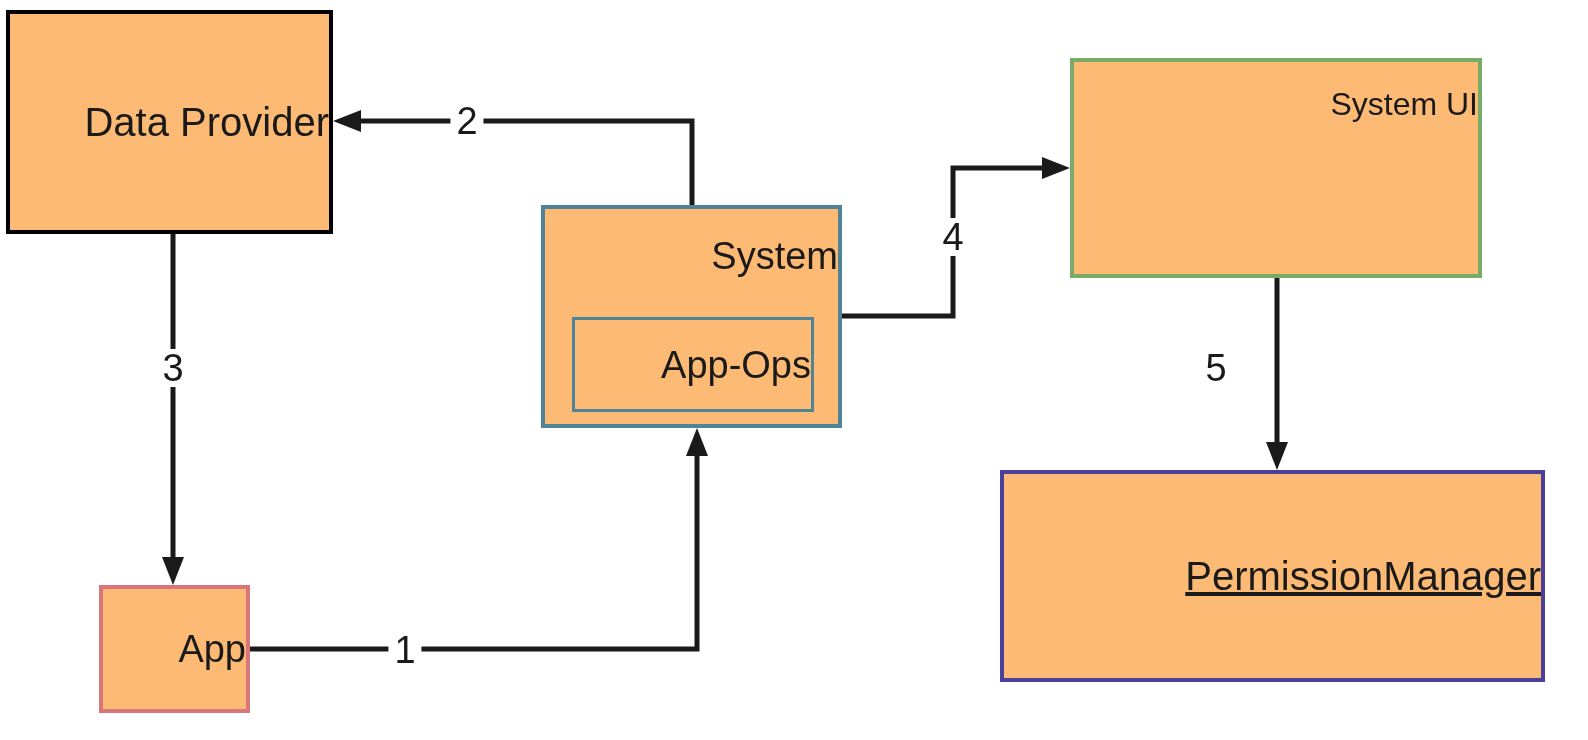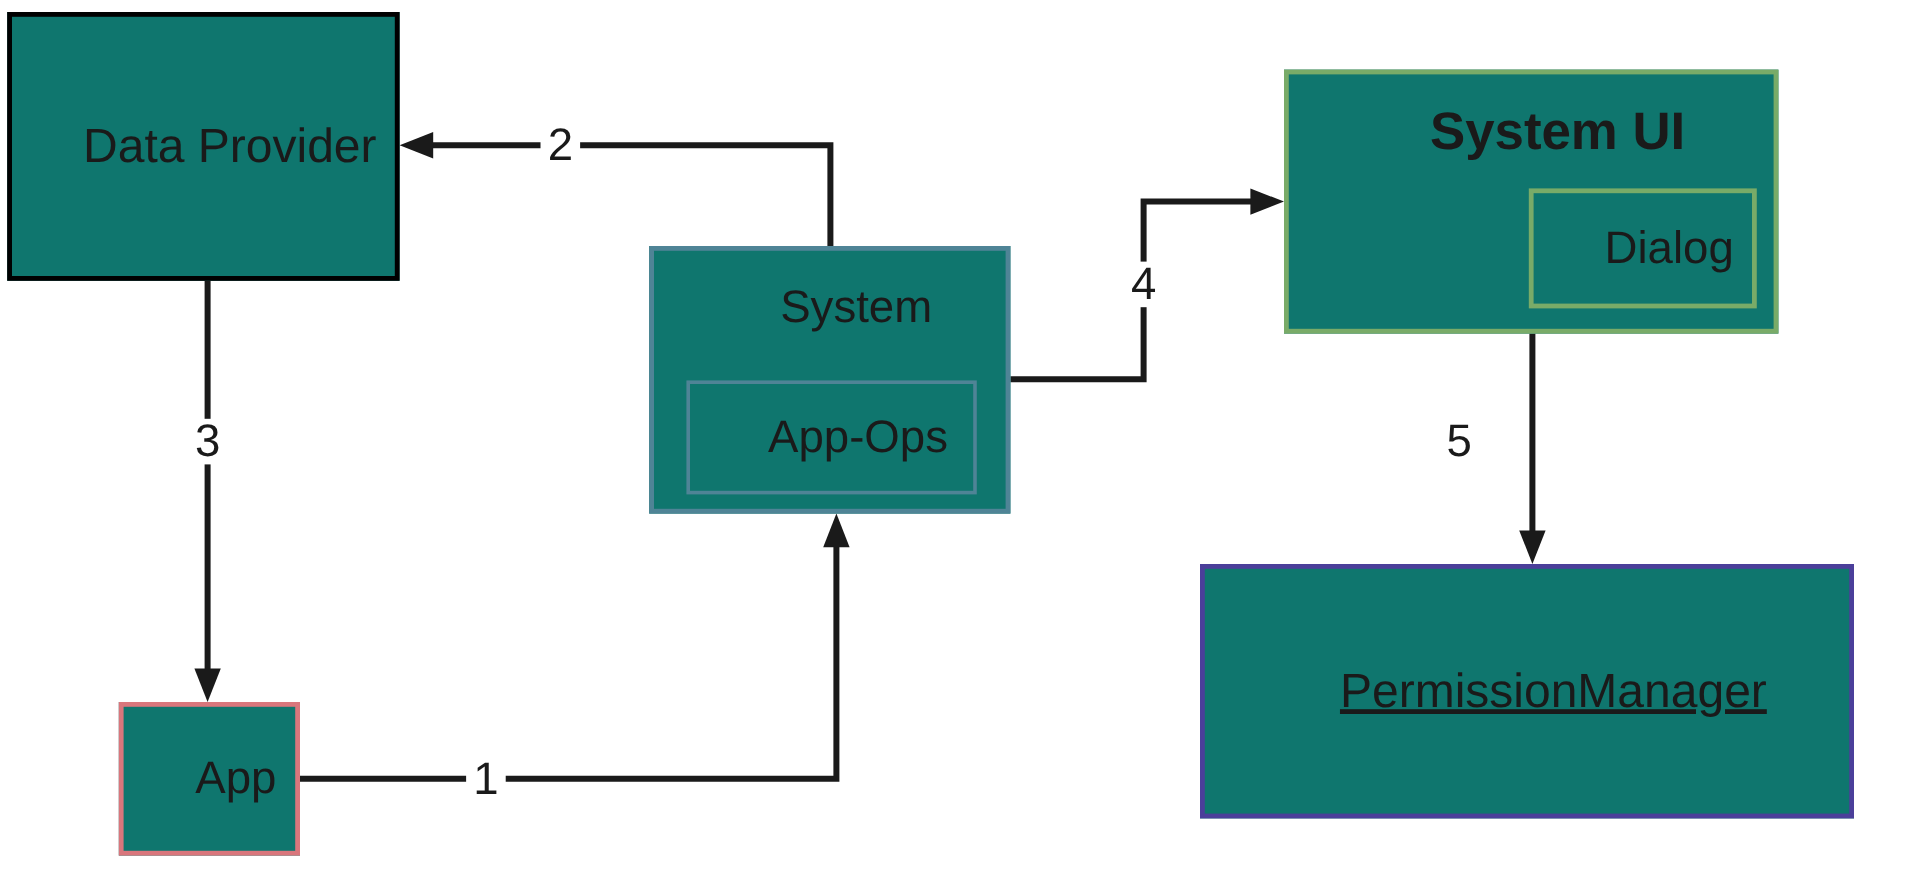--- a/index.html
+++ b/index.html
@@ -13,23 +13,23 @@
   #canvas {
     position: relative;
     width: 1588px;
     height: 740px;
     background: #ffffff;
     overflow: hidden;
   }
   .node {
     position: absolute;
     box-sizing: border-box;
-    background: #0f766e;
+    background: #fdba74;
     display: flex;
-    justify-content: center;
+    justify-content: flex-end;
     padding-left: 44px;
   }
   .node > .node-label {
     display: block;
     color: #1a1a1a;
     white-space: nowrap;
     line-height: 1;
   }
   
   #node-data-provider {
@@ -64,21 +64,21 @@
   }
   #node-app-ops .node-label { font-size: 38px; }
 
   
   #node-system-ui {
     left: 1070px; top: 58px; width: 412px; height: 220px;
     border: 4px solid #79ab68;
     align-items: flex-start;
     padding-top: 26px;
   }
-  #node-system-ui > .node-label { font-size: 44px; font-weight: bold; }
+  #node-system-ui > .node-label { font-size: 32px; }
 
   
   #node-dialog {
     left: 200px; top: 95px; width: 190px; height: 100px;
     border: 4px solid #79ab68;
     align-items: center;
   }
   #node-dialog .node-label { font-size: 38px; }
 
   
@@ -167,22 +167,19 @@
       <span class="node-label">App-Ops</span>
     </div>
   </div>
 
   <div class="node" id="node-app">
     <span class="node-label">App</span>
   </div>
 
   <div class="node" id="node-system-ui">
     <span class="node-label">System UI</span>
-    <div class="node" id="node-dialog">
-      <span class="node-label">Dialog</span>
-    </div>
   </div>
 
   <div class="node" id="node-permission-manager">
     <span class="node-label">PermissionManager</span>
   </div>
 
 </div>
 
 </body></html>

